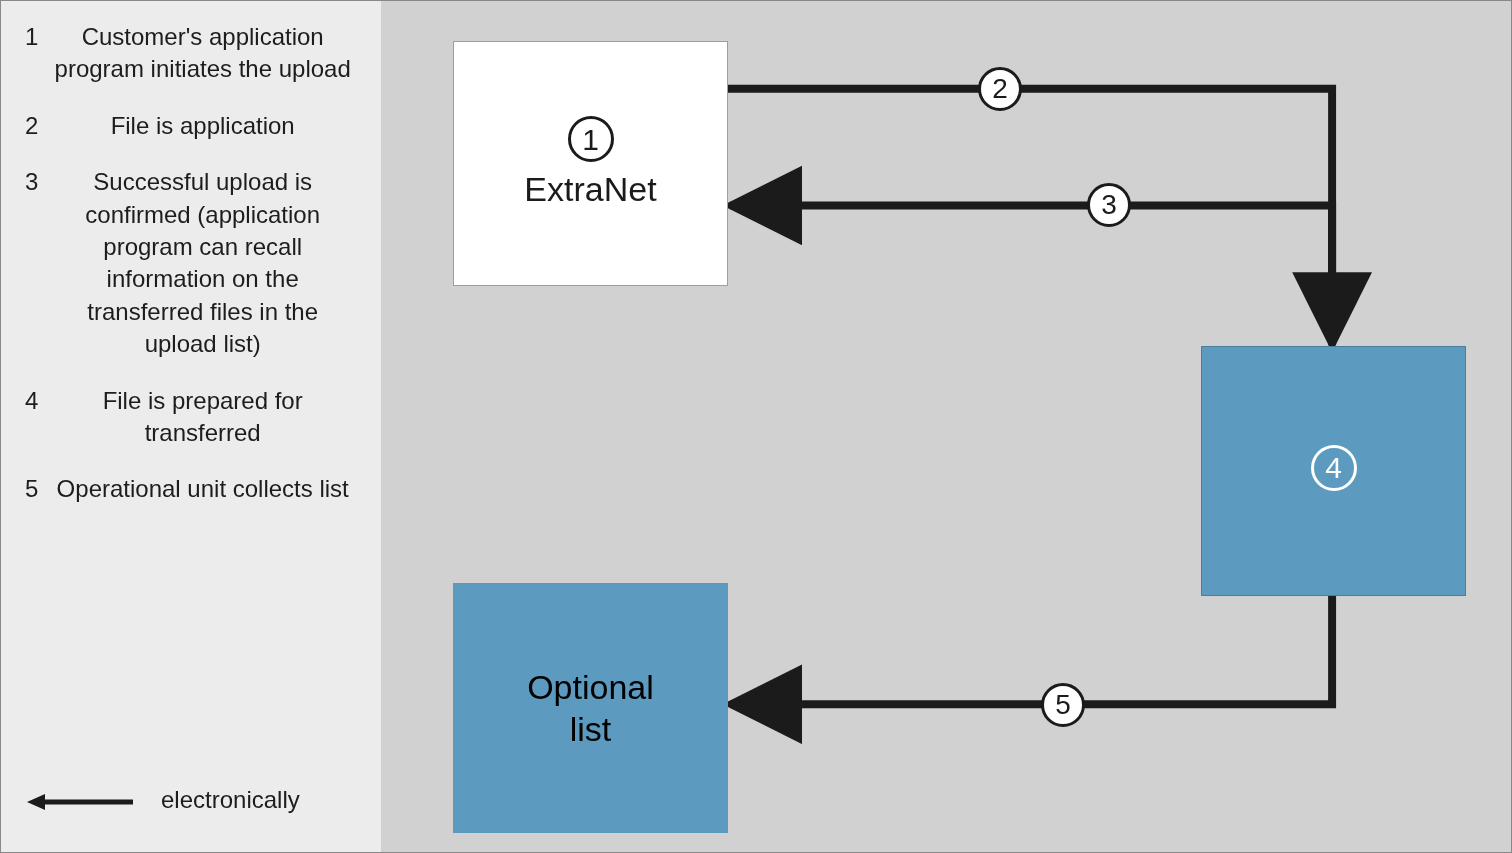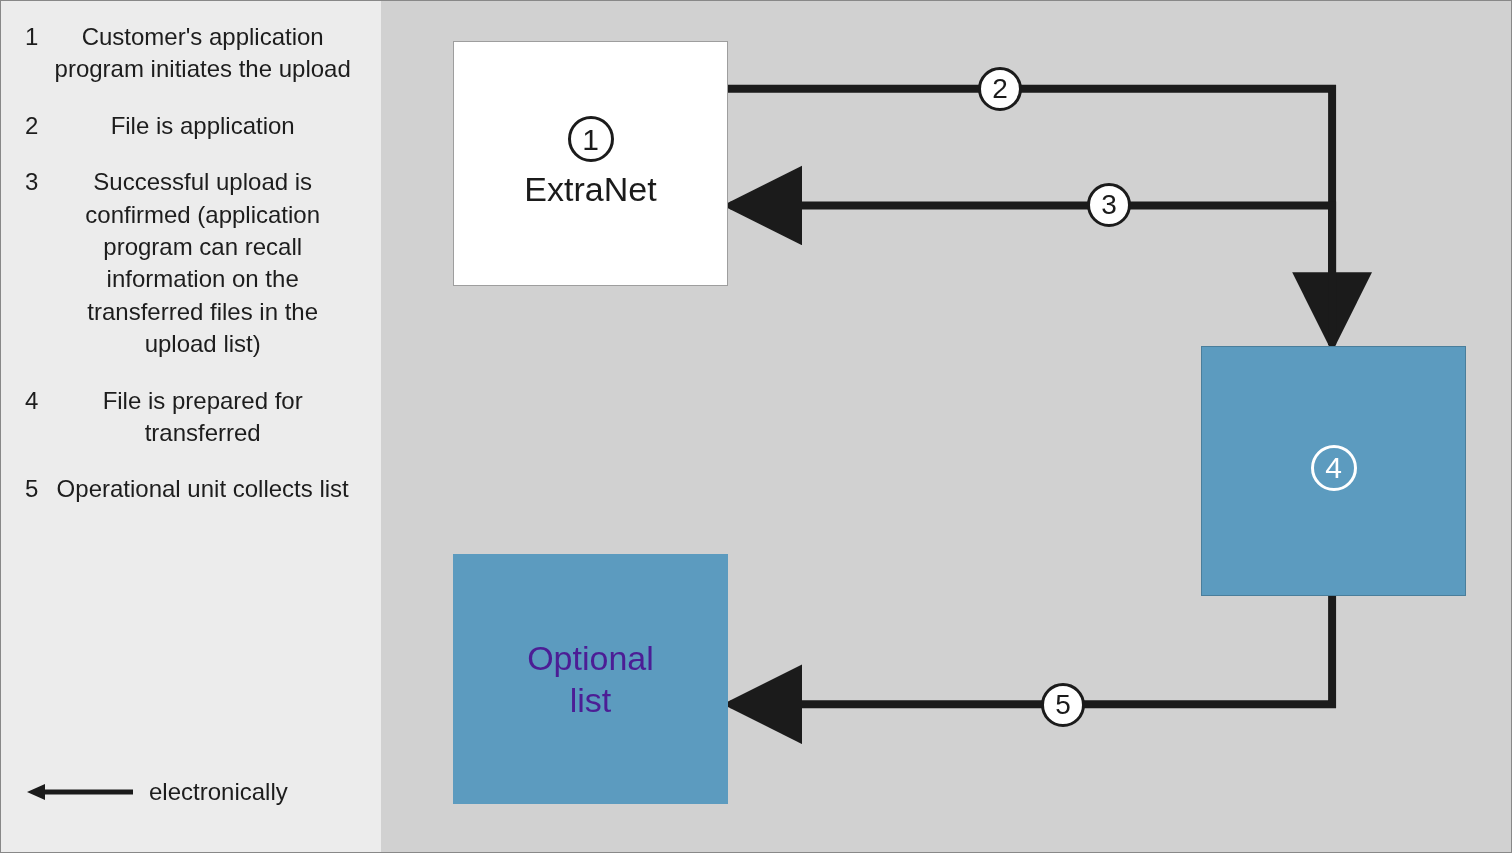--- a/index.html
+++ b/index.html
@@ -28,23 +28,23 @@
   .legend-list { list-style: none; }
   .legend-item {
     display: flex;
     margin-bottom: 24px;
     gap: 10px;
   }
   .legend-num { flex: 0 0 auto; }
   .legend-text { flex: 1; text-align: center; }
   .legend-arrow-row {
     display: flex;
-    align-items: center;
-    gap: 14px;
-    margin-bottom: 24px;
+    align-items: flex-end;
+    gap: 26px;
+    margin-bottom: 16px;
   }
   .legend-arrow-svg { width: 110px; height: 28px; }
   .legend-arrow-label { font-size: 24px; color: #1d1d1d; }
 
   .diagram {
     position: relative;
     flex: 1;
     height: 100%;
     background: #d1d1d1;
   }
@@ -82,25 +82,25 @@
     left: 820px;
     top: 345px;
     width: 265px;
     height: 250px;
     background: #5c9bbf;
     color: #ffffff;
     border: 1px solid #4a7e9b;
   }
   .node-optional {
     left: 72px;
-    top: 553px;
+    top: 582px;
     width: 275px;
     height: 250px;
     background: #5c9bbf;
-    color: #4c1d95;
+    color: #000000;
     text-align: left;
   }
 
   .flowlines {
     position: absolute;
     left: 0; top: 0;
     width: 100%;
     height: 100%;
     pointer-events: none;
   }

